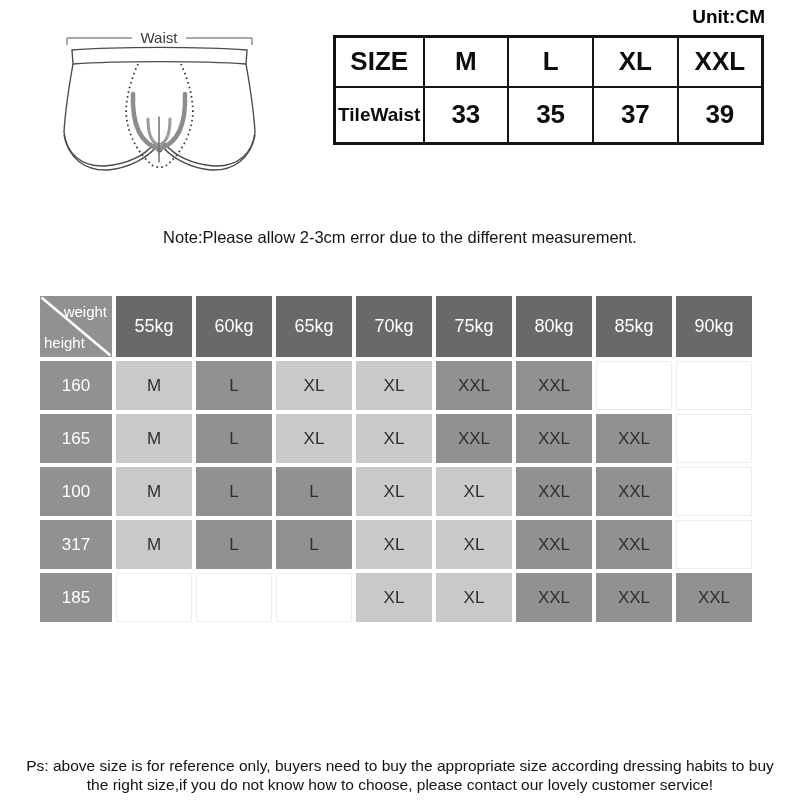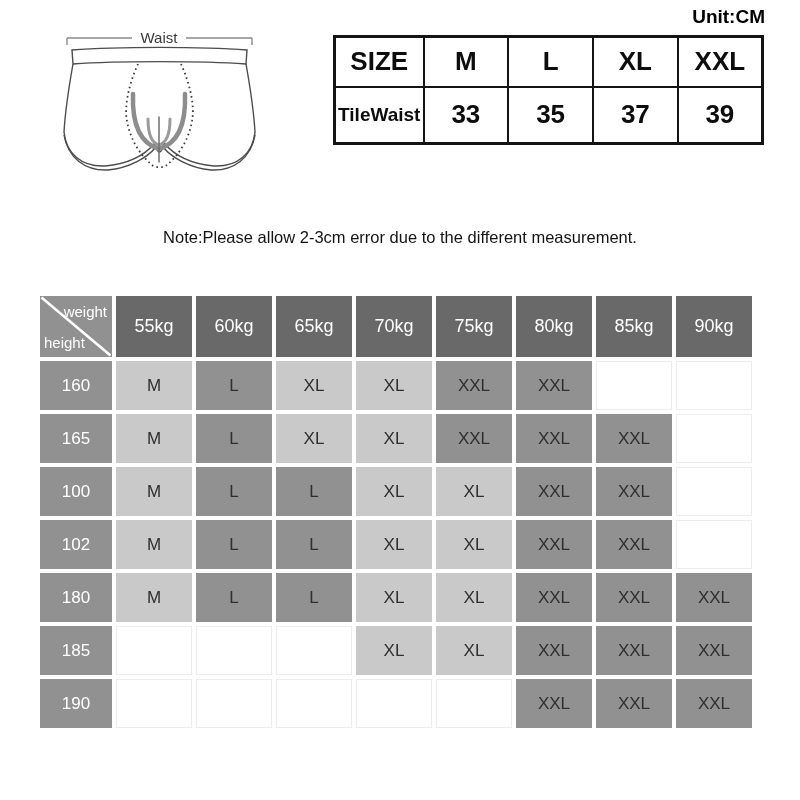--- a/index.html
+++ b/index.html
@@ -173,60 +173,42 @@
           <td style="background: rgb(201, 201, 201);">M</td>
           <td style="background: rgb(145, 145, 145);">L</td>
           <td style="background: rgb(145, 145, 145);">L</td>
           <td style="background: rgb(201, 201, 201);">XL</td>
           <td style="background: rgb(201, 201, 201);">XL</td>
           <td style="background: rgb(145, 145, 145);">XXL</td>
           <td style="background: rgb(145, 145, 145);">XXL</td>
           <td class="empty"></td>
         </tr>
         <tr>
-          <th class="height-cell">102</th>
-          <td style="background: rgb(201, 201, 201);">M</td>
-          <td style="background: rgb(145, 145, 145);">L</td>
-          <td style="background: rgb(145, 145, 145);">L</td>
-          <td style="background: rgb(201, 201, 201);">XL</td>
-          <td style="background: rgb(201, 201, 201);">XL</td>
-          <td style="background: rgb(145, 145, 145);">XXL</td>
-          <td style="background: rgb(145, 145, 145);">XXL</td>
-          <td class="empty"></td>
-        </tr>
-        <tr>
-          <th class="height-cell">180</th>
-          <td style="background: rgb(201, 201, 201);">M</td>
-          <td style="background: rgb(145, 145, 145);">L</td>
-          <td style="background: rgb(145, 145, 145);">L</td>
-          <td style="background: rgb(201, 201, 201);">XL</td>
-          <td style="background: rgb(201, 201, 201);">XL</td>
-          <td style="background: rgb(145, 145, 145);">XXL</td>
-          <td style="background: rgb(145, 145, 145);">XXL</td>
-          <td style="background: rgb(145, 145, 145);">XXL</td>
+          <th class="height-cell">317</th>
+          <td style="background: rgb(201, 201, 201);">M</td>
+          <td style="background: rgb(145, 145, 145);">L</td>
+          <td style="background: rgb(145, 145, 145);">L</td>
+          <td style="background: rgb(201, 201, 201);">XL</td>
+          <td style="background: rgb(201, 201, 201);">XL</td>
+          <td style="background: rgb(145, 145, 145);">XXL</td>
+          <td style="background: rgb(145, 145, 145);">XXL</td>
+          <td class="empty"></td>
         </tr>
         <tr>
           <th class="height-cell">185</th>
           <td class="empty"></td>
           <td class="empty"></td>
           <td class="empty"></td>
           <td style="background: rgb(201, 201, 201);">XL</td>
           <td style="background: rgb(201, 201, 201);">XL</td>
-          <td style="background: rgb(145, 145, 145);">XXL</td>
-          <td style="background: rgb(145, 145, 145);">XXL</td>
-          <td style="background: rgb(145, 145, 145);">XXL</td>
-        </tr>
-        <tr>
-          <th class="height-cell">190</th>
-          <td class="empty"></td>
-          <td class="empty"></td>
-          <td class="empty"></td>
-          <td class="empty"></td>
-          <td class="empty"></td>
           <td style="background: rgb(145, 145, 145);">XXL</td>
           <td style="background: rgb(145, 145, 145);">XXL</td>
           <td style="background: rgb(145, 145, 145);">XXL</td>
         </tr>
       </tbody>
   </table>
 
+  <div class="ps">
+    <div>Ps: above size is for reference only, buyers need to buy the appropriate size according dressing habits to buy</div>
+    <div>the right size,if you do not know how to choose, please contact our lovely customer service!</div>
+  </div>
 
 </div>
 
 </body></html>

